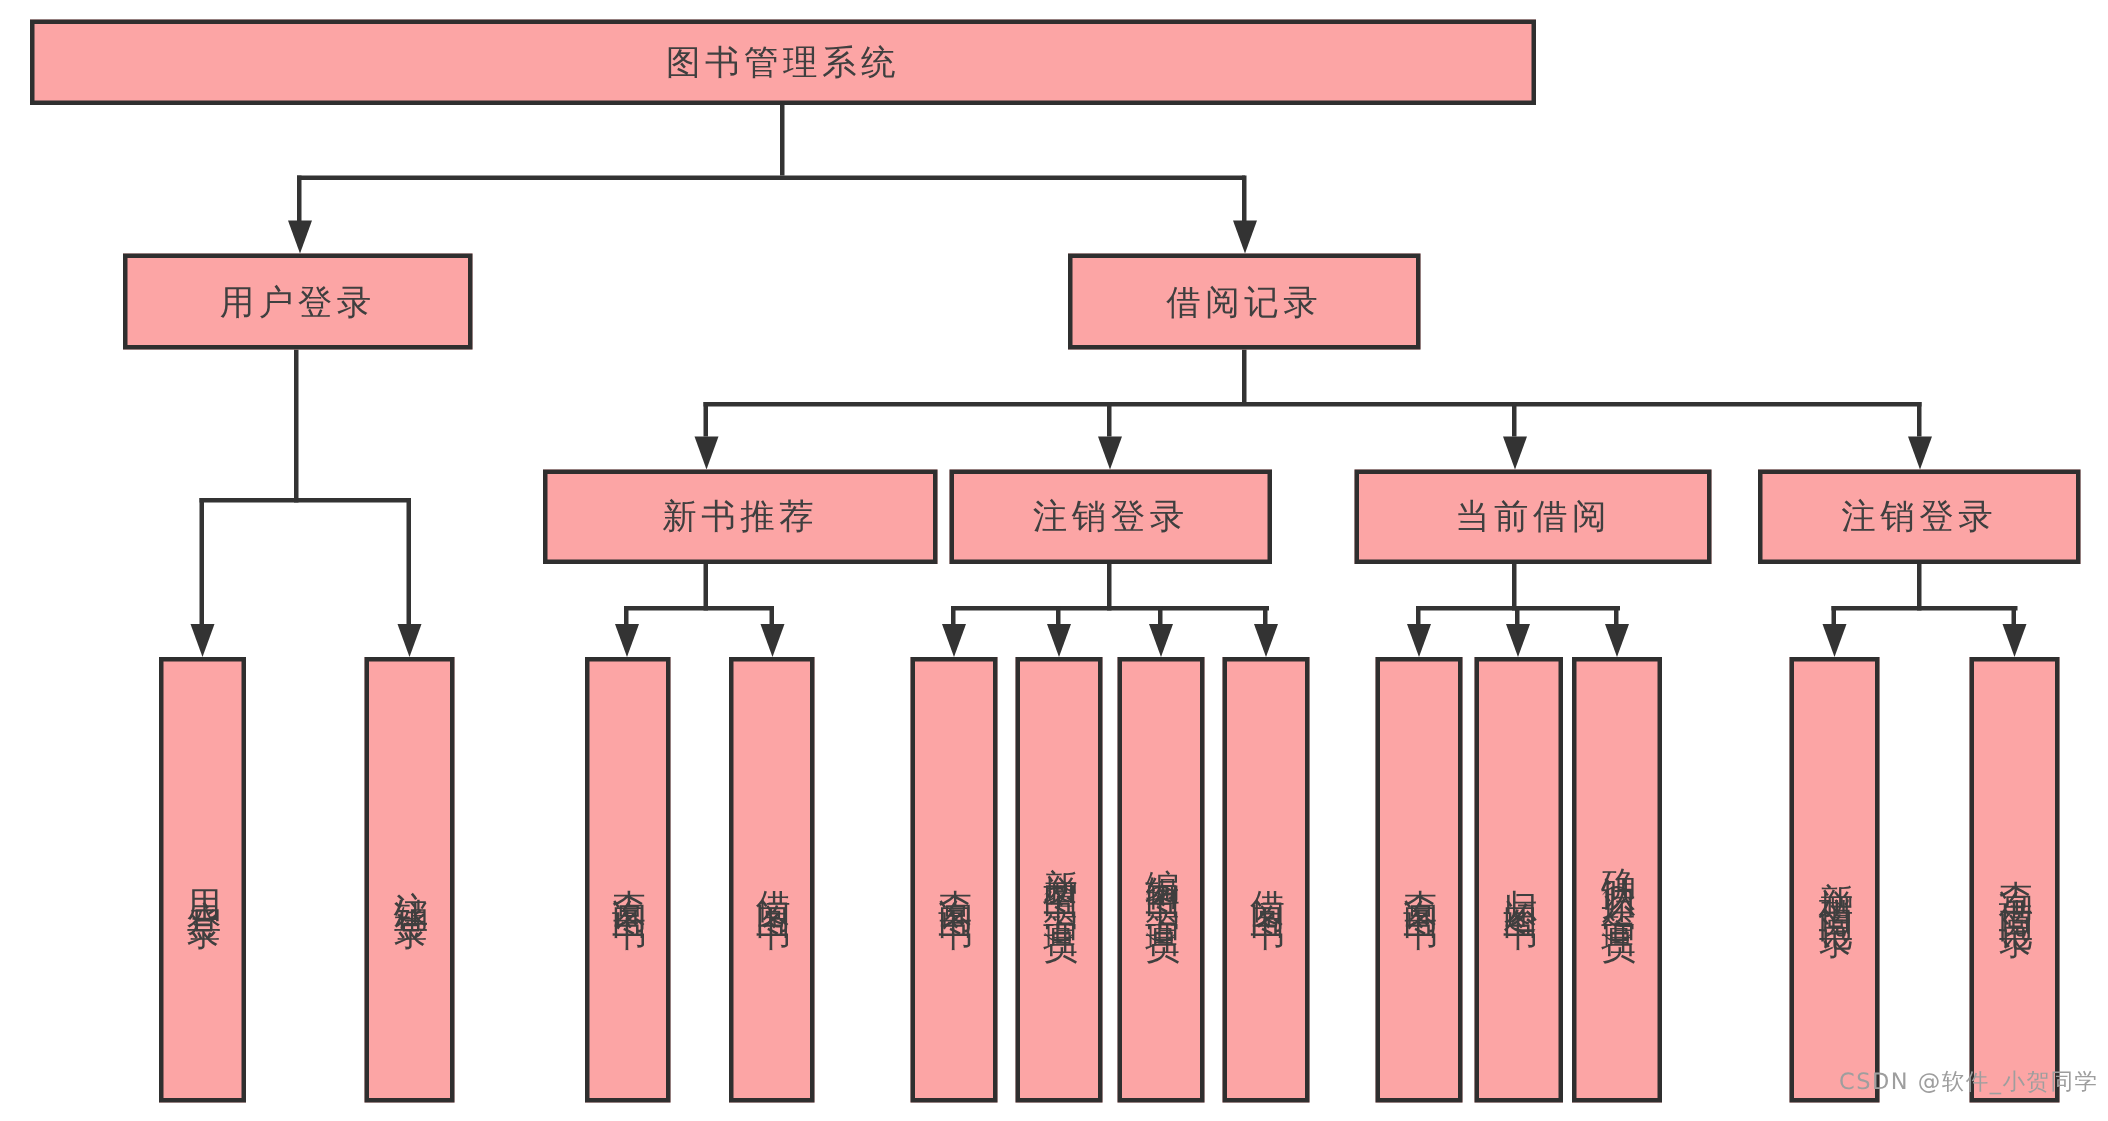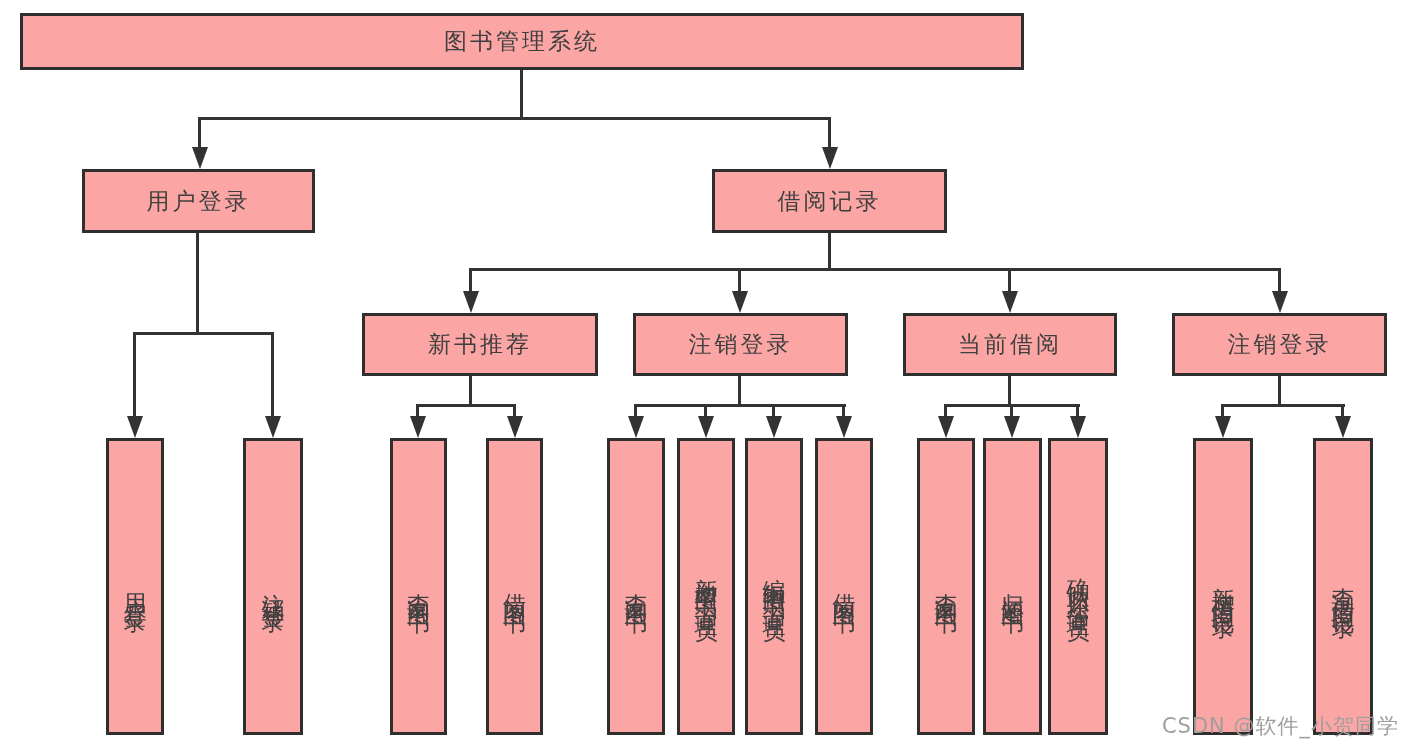--- a/index.html
+++ b/index.html
@@ -18,21 +18,21 @@
   }
   .vline{position:absolute;width:3px;background:#333333;z-index:1;}
   .hline{position:absolute;height:3px;background:#333333;z-index:1;}
   .ahead{
     position:absolute;width:0;height:0;z-index:1;
     border-left:8px solid transparent;border-right:8px solid transparent;
     border-top:22px solid #333333;
   }
   .watermark{
     position:absolute;top:712px;right:6px;z-index:10;
-    color:#9e9e9e;font-size:21px;letter-spacing:1px;white-space:nowrap;
+    color:#9e9e9e;font-size:15px;letter-spacing:1px;white-space:nowrap;
   }
 </style>
 </head>
 <body>
 
 <div class="vline" style="left:520px;top:70px;height:47px;"></div>
 <div class="hline" style="left:198px;top:117px;width:632px;"></div>
 <div class="vline" style="left:198px;top:117px;height:31px;"></div>
 <div class="ahead" style="left:192px;top:147px;"></div>
 <div class="vline" style="left:828px;top:117px;height:31px;"></div>
@@ -95,29 +95,29 @@
 </div>
 
 <div class="box" style="left:82px;top:169px;width:233px;height:64px;">
   <span>用户登录</span>
 </div>
 
 <div class="box" style="left:712px;top:169px;width:235px;height:64px;">
   <span>借阅记录</span>
 </div>
 
-<div class="box" style="left:362px;top:313px;width:236px;height:63px;">
+<div class="box" style="left:362px;top:313px;width:263px;height:63px;">
   <span>新书推荐</span>
 </div>
 
 <div class="box" style="left:633px;top:313px;width:215px;height:63px;">
   <span>注销登录</span>
 </div>
 
-<div class="box" style="left:903px;top:313px;width:214px;height:63px;">
+<div class="box" style="left:903px;top:313px;width:238px;height:63px;">
   <span>当前借阅</span>
 </div>
 
 <div class="box" style="left:1172px;top:313px;width:215px;height:63px;">
   <span>注销登录</span>
 </div>
 
 <div class="box vbox" style="left:106px;top:438px;width:58px;height:297px;">用户登录</div>
 
 <div class="box vbox" style="left:243px;top:438px;width:60px;height:297px;">注销登录</div>

